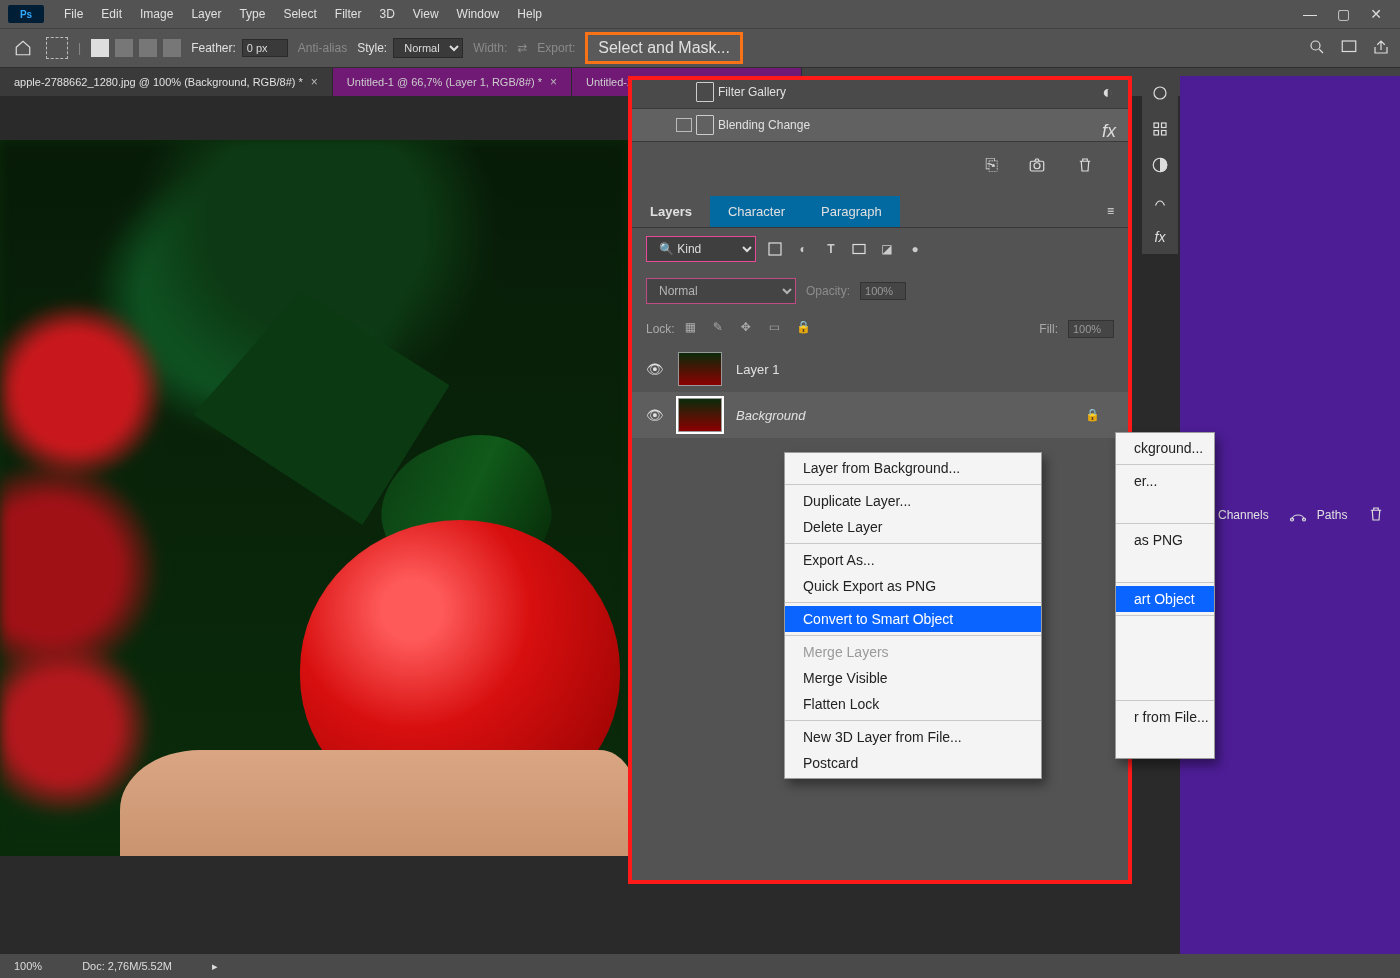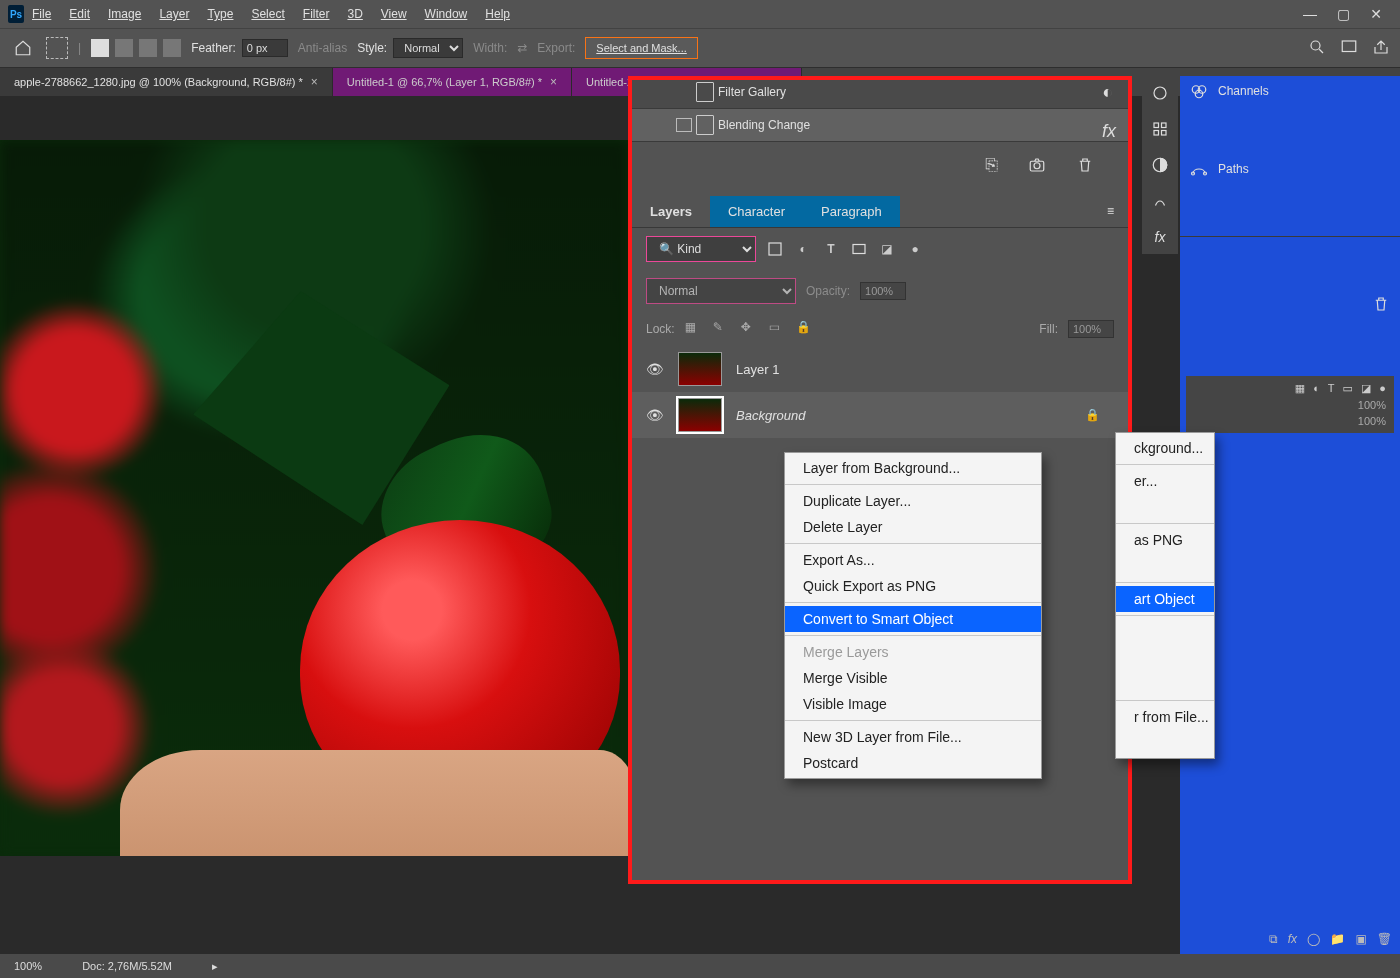--- a/index.html
+++ b/index.html
@@ -1,34 +1,34 @@
 <!DOCTYPE html>
 <html><head>
 <meta charset="utf-8">
 <style>
 * { margin: 0; padding: 0; box-sizing: border-box; font-family: -apple-system, "Segoe UI", Tahoma, sans-serif; user-select: none; }
 body { width: 1400px; height: 978px; background: #535353; color: #e0e0e0; font-size: 12px; overflow: hidden; position: relative; }
 
 
 .topbar { height: 28px; background: #535353; display: flex; align-items: center; padding-left: 8px; }
-.ps-logo { width: 16px; height: 18px; background: #001e36; color: #31a8ff; font-weight: bold; font-size: 10px; display: flex; align-items: center; justify-content: center; border-radius: 2px; }
-.menubar { display: flex; gap: 2px; text-decoration: underline; }
+.ps-logo { width: 36px; height: 18px; background: #001e36; color: #31a8ff; font-weight: bold; font-size: 10px; display: flex; align-items: center; justify-content: center; border-radius: 2px; margin-right: 12px; }
+.menubar { display: flex; gap: 2px; }
 .menubar span { padding: 4px 8px; cursor: default; }
 .win-ctrl { margin-left: auto; display: flex; gap: 20px; padding-right: 18px; font-size: 14px; color: #ddd; }
 
 
 .optbar { height: 40px; background: #535353; border-top: 1px solid #424242; border-bottom: 1px solid #2e2e2e; display: flex; align-items: center; padding: 0 10px; gap: 10px; }
 .optbar .home { width: 26px; height: 26px; display: flex; align-items: center; justify-content: center; }
 .optbar .tool-icon { width: 22px; height: 22px; border: 1px dashed #bbb; }
 .optbar .tiny { width: 18px; height: 18px; background: #777; }
 .optbar .group { display:flex; align-items:center; gap:6px; }
 .optbar input[type=text]{ width:46px; background:#3a3a3a; border:1px solid #2a2a2a; color:#ddd; padding:2px 4px; font-size:11px; }
 .optbar select { background:#3a3a3a; border:1px solid #2a2a2a; color:#ddd; padding:2px 6px; font-size:11px; }
 .optbar .disabled { color:#8a8a8a; }
-.optbar .btn { background:#5a5a5a; border:1px solid #f97316; padding:4px 10px; font-size:11px;text-decoration:underline; }
+.optbar .btn { background:#5a5a5a; border:3px solid #f97316; padding:4px 10px; font-size:16px; }
 .optbar .right { margin-left:auto; display:flex; gap:14px; align-items:center; }
 
 
 .tabsrow { height: 28px; background: #434343; display:flex; align-items:stretch; }
 .doc-tab { padding:6px 14px; font-size:11px; background:#3a3a3a; border-right:1px solid #2a2a2a; display:flex; align-items:center; gap:8px; }
 .doc-tab.inactive { background:#701a75; color:#ccc; }
 .doc-tab .x { font-size:12px; color:#bbb; }
 
 
 .main { position:absolute; top:96px; left:0; right:0; bottom:24px; background:#2a2a2a; }
@@ -46,21 +46,21 @@
 }
 .canvas .apple { position:absolute; left:300px; top:380px; width:320px; height:300px; border-radius:50% 50% 48% 48%; background: radial-gradient(circle at 35% 30%, #ff5a5a 0 10%, #d80f0f 40%, #8b0000 100%); }
 .canvas .leaf { position:absolute; left:380px; top:300px; width:170px; height:140px; background:linear-gradient(135deg,#0c3e13,#105a1a 50%,#072a08); transform: rotate(-25deg) skew(-10deg); border-radius: 40% 60% 30% 70%; }
 .canvas .leaf2 { position:absolute; left:200px; top:160px; width:240px; height:210px; background:#0b3a12; transform:rotate(15deg); clip-path: polygon(30% 0,100% 25%,80% 100%,0 70%); }
 .canvas .hand { position:absolute; left:120px; top:610px; width:520px; height:180px; background:linear-gradient(#d9a583,#c18863); border-radius: 80px 40px 0 0 / 60px; }
 
 
 .red-box { position:absolute; border:4px solid #ff1a1a; top:76px; left:628px; width:504px; height:808px; pointer-events:none; z-index:50; }
 
 
-.panels-col { position:absolute; top:76px; right:0; width:220px; bottom:24px; background:#1d4ed8; display:flex; flex-direction:column;gap:48px; }
+.panels-col { position:absolute; top:76px; right:0; width:220px; bottom:24px; background:#4c1d95; display:flex; flex-direction:row; }
 .icon-stack { position:absolute; top:76px; right:222px; width:36px; background:#434343; display:flex; flex-direction:column; padding:6px 0; gap:14px; align-items:center; }
 .icon-stack .ic { width:22px; height:22px; color:#ddd; display:flex; align-items:center; justify-content:center; }
 
 .panels-col .prow { padding:6px 10px; display:flex; align-items:center; gap:10px; }
 .panels-col .sep { height:1px; background:#3a3a3a; margin:4px 0; }
 .panels-col .mini-layers { background:#454545; margin:6px; padding:4px; font-size:11px; }
 .panels-col .mini-layers .r { padding:2px 4px; }
 .panels-col .footer-icons { margin-top:auto; padding:8px; display:flex; gap:10px; justify-content:flex-end; color:#bbb; }
 
 
@@ -368,21 +368,21 @@
   <div class="item">Duplicate Layer...</div>
   <div class="item">Delete Layer</div>
   <hr>
   <div class="item">Export As...</div>
   <div class="item">Quick Export as PNG</div>
   <hr>
   <div class="item hover">Convert to Smart Object</div>
   <hr>
   <div class="item disabled">Merge Layers</div>
   <div class="item">Merge Visible</div>
-  <div class="item">Visible Image</div>
+  <div class="item">Flatten Lock</div>
   <hr>
   <div class="item">New 3D Layer from File...</div>
   <div class="item">Postcard</div>
 </div>
 
 <div class="ctxmenu partial" style="top:432px; left:1115px; width:90px; overflow:hidden">
   <div class="item">ckground...</div>
   <hr>
   <div class="item">er...</div>
   <div class="item">&nbsp;</div>

